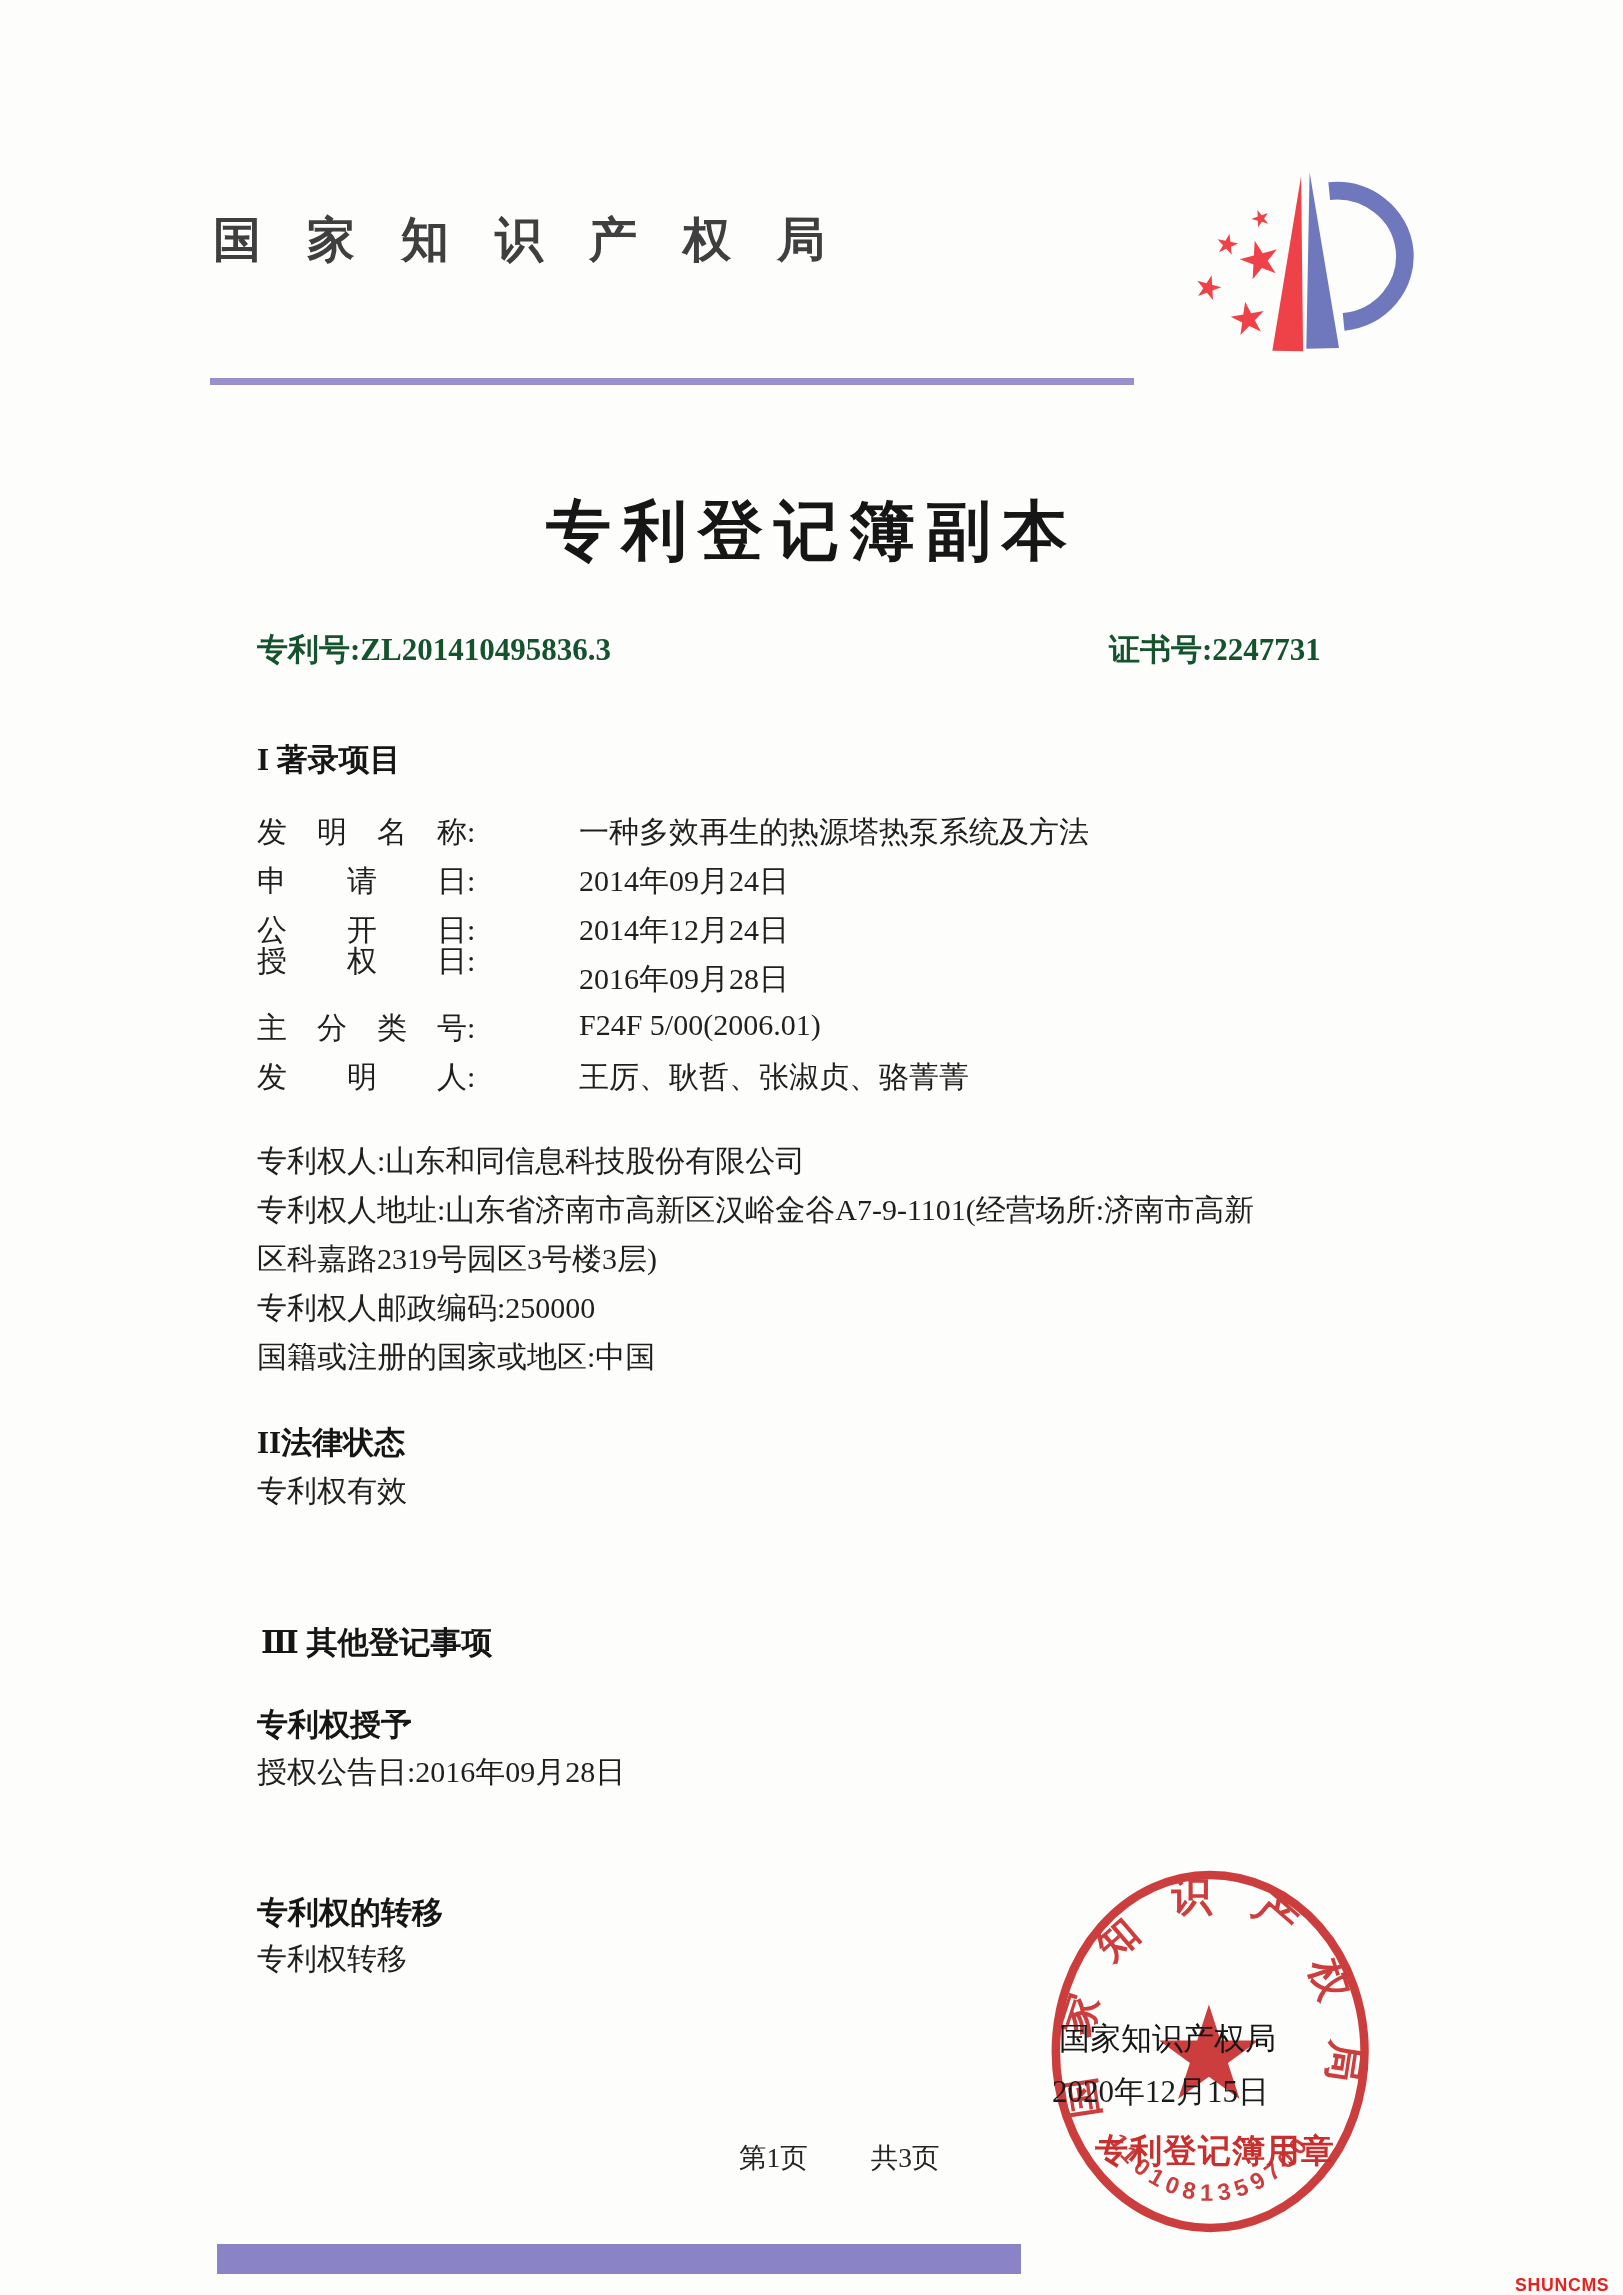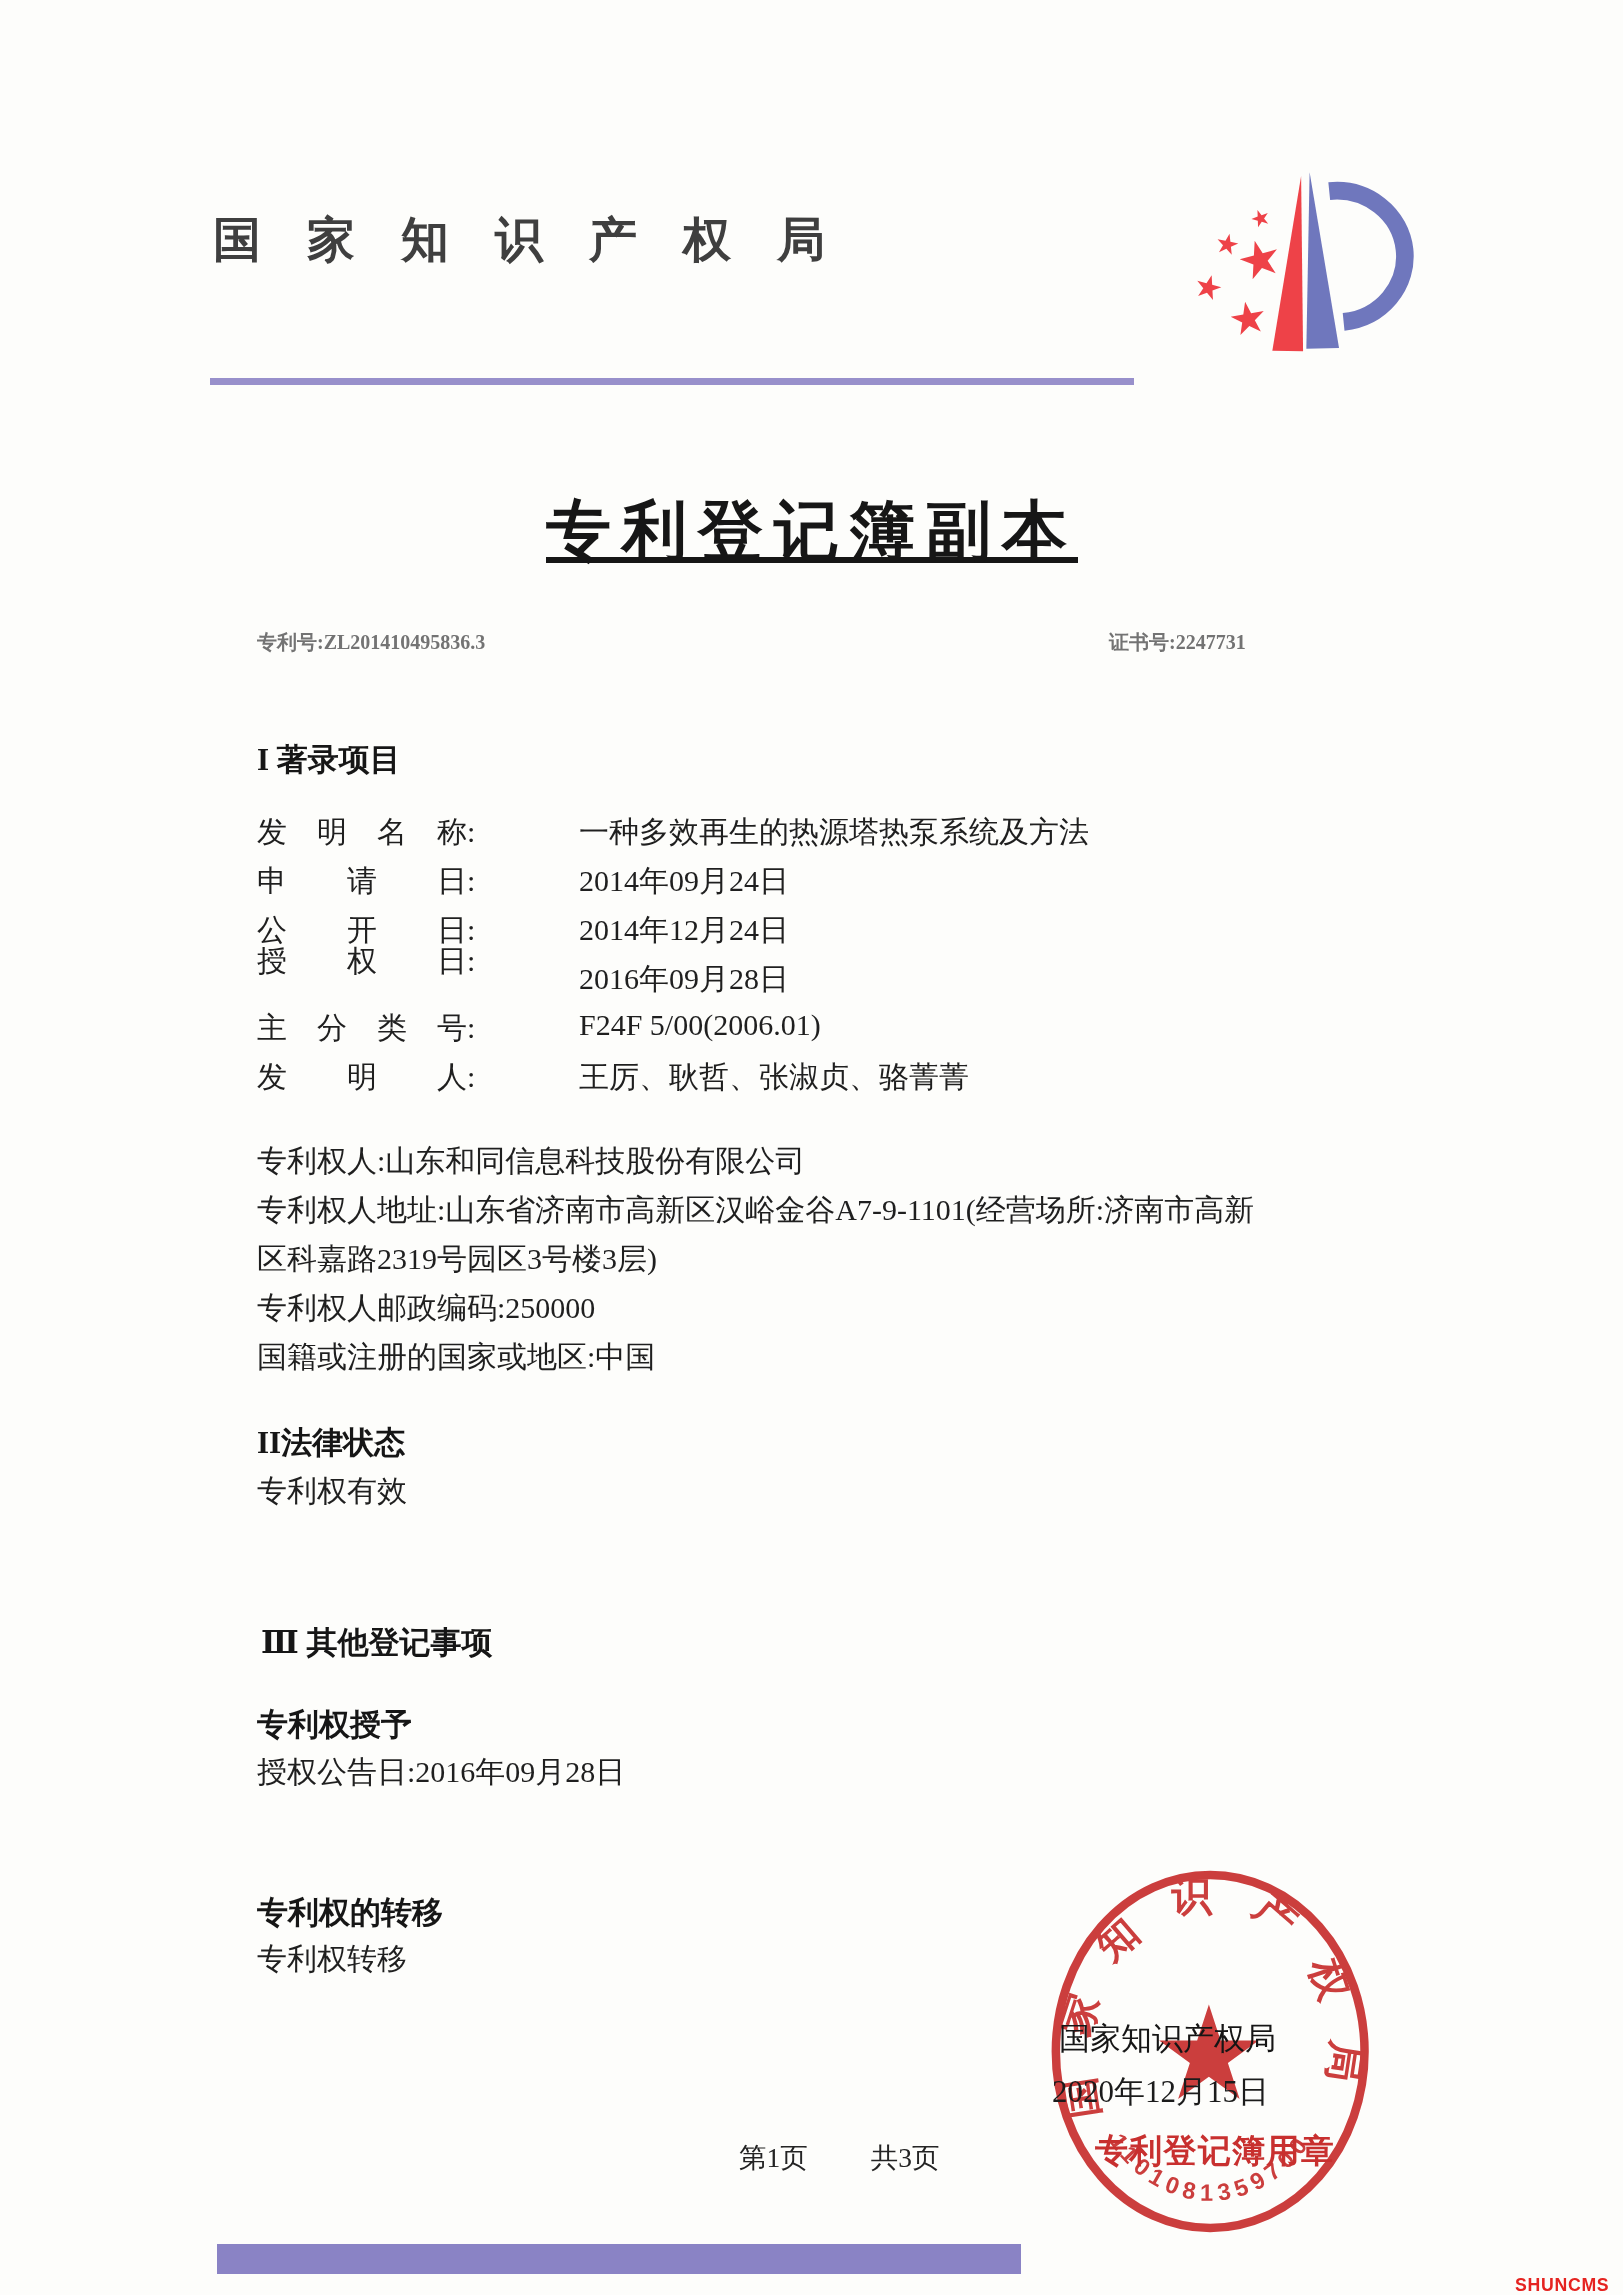--- a/index.html
+++ b/index.html
@@ -23,23 +23,22 @@
     letter-spacing:2px;word-spacing:8.5px;
   }
   .header-rule{
     left:210px;top:378px;width:924px;height:6.5px;
     background:#9890cb;
   }
   .doc-title{
     left:0;top:487px;width:1624px;text-align:center;
     font-size:65px;font-weight:bold;color:#161616;
     letter-spacing:11px;
-    text-decoration:underline;
   }
-  .num-line{font-size:20px;font-weight:bold;color:#737373;}
+  .num-line{font-size:31px;font-weight:bold;color:#14532d;}
   .patent-no{left:257px;top:629px;}
   .cert-no{left:1109px;top:629px;}
   .sec-head{font-size:31px;font-weight:bold;color:#161616;}
   .body-txt{font-size:30px;color:#1f1f1f;}
   .bib-label{left:257px;}
   .bib-value{left:579px;}
   .seal-svg{left:1048px;top:1866px;width:327px;height:371px;}
   .seal-office{
     left:1059px;top:2018px;font-size:31px;color:#151515;z-index:5;
   }

